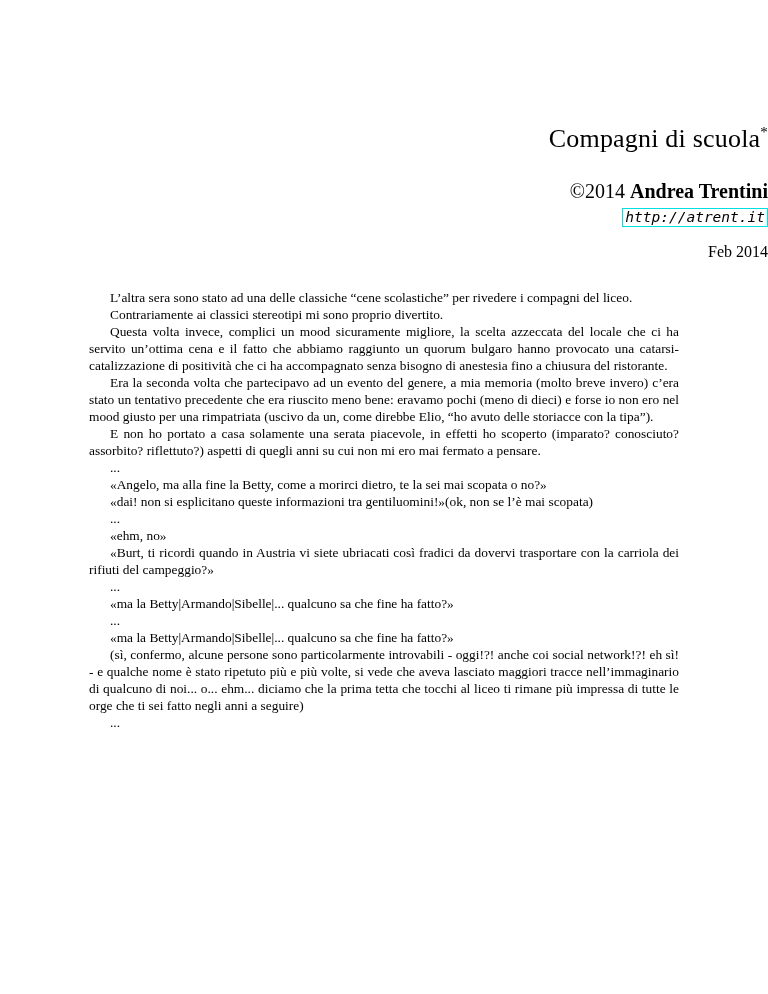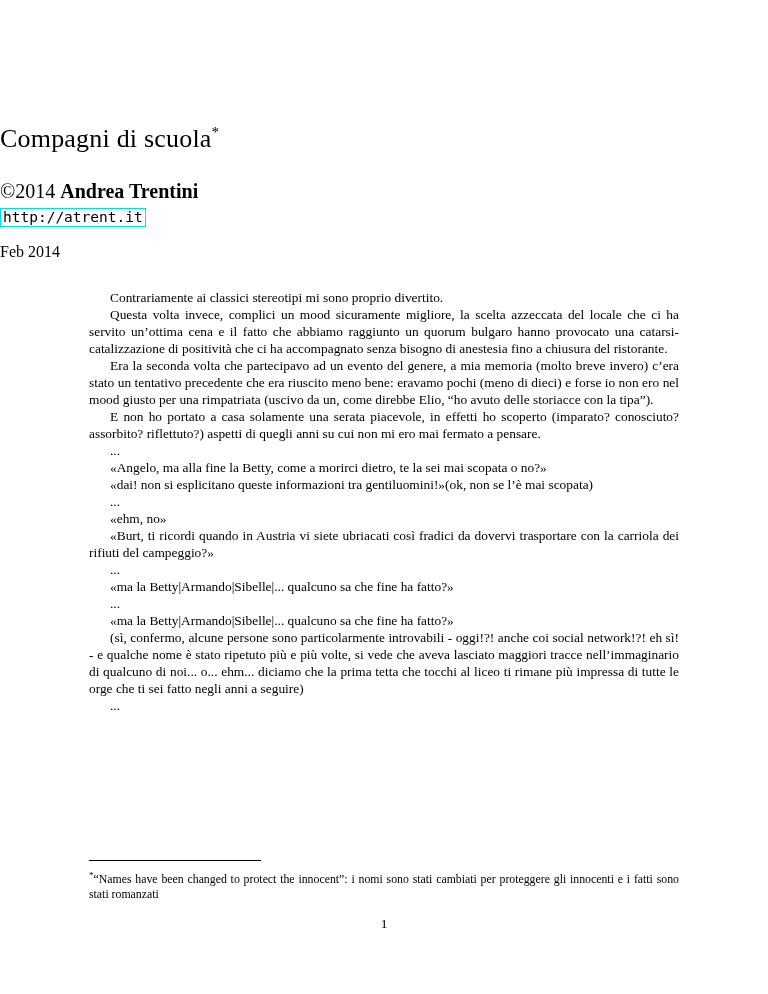--- a/index.html
+++ b/index.html
@@ -7,26 +7,26 @@
   .page {
     position: relative;
     width: 768px;
     height: 994px;
     margin: 0 auto;
     background: #ffffff;
     color: #000000;
     font-family: "Liberation Serif", "DejaVu Serif", serif;
     overflow: hidden;
   }
-  .doc-header { text-align: left; padding-top: 124px; }
+  .doc-header { text-align: right; padding-top: 124px; }
   .doc-title { font-size: 26px; font-weight: 400; letter-spacing: 0.2px; }
   .doc-title sup { font-size: 15px; vertical-align: super; }
   .author-line { margin-top: 26px; font-size: 20px; }
   .author-name { font-weight: bold; }
-  .link-line { margin-top: 5px; }
+  .link-line { margin-top: 5px; font-style: italic; }
   .link-url {
     display: inline-block;
     font-family: "DejaVu Sans Mono", "Liberation Mono", monospace;
     font-size: 14.5px;
     line-height: 1.2;
     border: 1.5px solid #00e0e0;
     padding: 0 2px;
     text-decoration: none;
     color: #000000;
     cursor: pointer;
@@ -71,37 +71,33 @@
       <span>©2014</span>
       <span class="author-name">Andrea Trentini</span>
     </div>
     <div class="link-line">
       <span class="link-url" style="border-color: rgb(0, 224, 224);">http://atrent.it</span>
     </div>
     <div class="date-line">Feb 2014</div>
   </div>
 
   <div class="body-text">
+    <p>L’altra sera sono stato ad una delle classiche “cene scolastiche” per rivedere i compagni del liceo.</p>
     <p>Contrariamente ai classici stereotipi mi sono proprio divertito.</p>
     <p>Questa volta invece, complici un mood sicuramente migliore, la scelta azzeccata del locale che ci ha servito un’ottima cena e il fatto che abbiamo raggiunto un quorum bulgaro hanno provocato una catarsi-catalizzazione di positività che ci ha accompagnato senza bisogno di anestesia fino a chiusura del ristorante.</p>
     <p>Era la seconda volta che partecipavo ad un evento del genere, a mia memoria (molto breve invero) c’era stato un tentativo precedente che era riuscito meno bene: eravamo pochi (meno di dieci) e forse io non ero nel mood giusto per una rimpatriata (uscivo da un, come direbbe Elio, “ho avuto delle storiacce con la tipa”).</p>
     <p>E non ho portato a casa solamente una serata piacevole, in effetti ho scoperto (imparato? conosciuto? assorbito? riflettuto?) aspetti di quegli anni su cui non mi ero mai fermato a pensare.</p>
     <p>...</p>
     <p>«Angelo, ma alla fine la Betty, come a morirci dietro, te la sei mai scopata o no?»</p>
     <p>«dai! non si esplicitano queste informazioni tra gentiluomini!»(ok, non se l’è mai scopata)</p>
     <p>...</p>
     <p>«ehm, no»</p>
     <p>«Burt, ti ricordi quando in Austria vi siete ubriacati così fradici da dovervi trasportare con la carriola dei rifiuti del campeggio?»</p>
     <p>...</p>
     <p>«ma la Betty|Armando|Sibelle|... qualcuno sa che fine ha fatto?»</p>
     <p>...</p>
     <p>«ma la Betty|Armando|Sibelle|... qualcuno sa che fine ha fatto?»</p>
     <p>(sì, confermo, alcune persone sono particolarmente introvabili - oggi!?! anche coi social network!?! eh sì! - e qualche nome è stato ripetuto più e più volte, si vede che aveva lasciato maggiori tracce nell’immaginario di qualcuno di noi... o... ehm... diciamo che la prima tetta che tocchi al liceo ti rimane più impressa di tutte le orge che ti sei fatto negli anni a seguire)</p>
     <p>...</p>
   </div>
 
-  <div class="doc-footer">
-    <div class="footnote-rule"></div>
-    <div class="footnote-text"><sup>*</sup><span>“Names have been changed to protect the innocent”: i nomi sono stati cambiati per proteggere gli innocenti e i fatti sono stati romanzati</span></div>
-    <div class="page-number">1</div>
-  </div>
 
 </div>
 
 </body></html>

